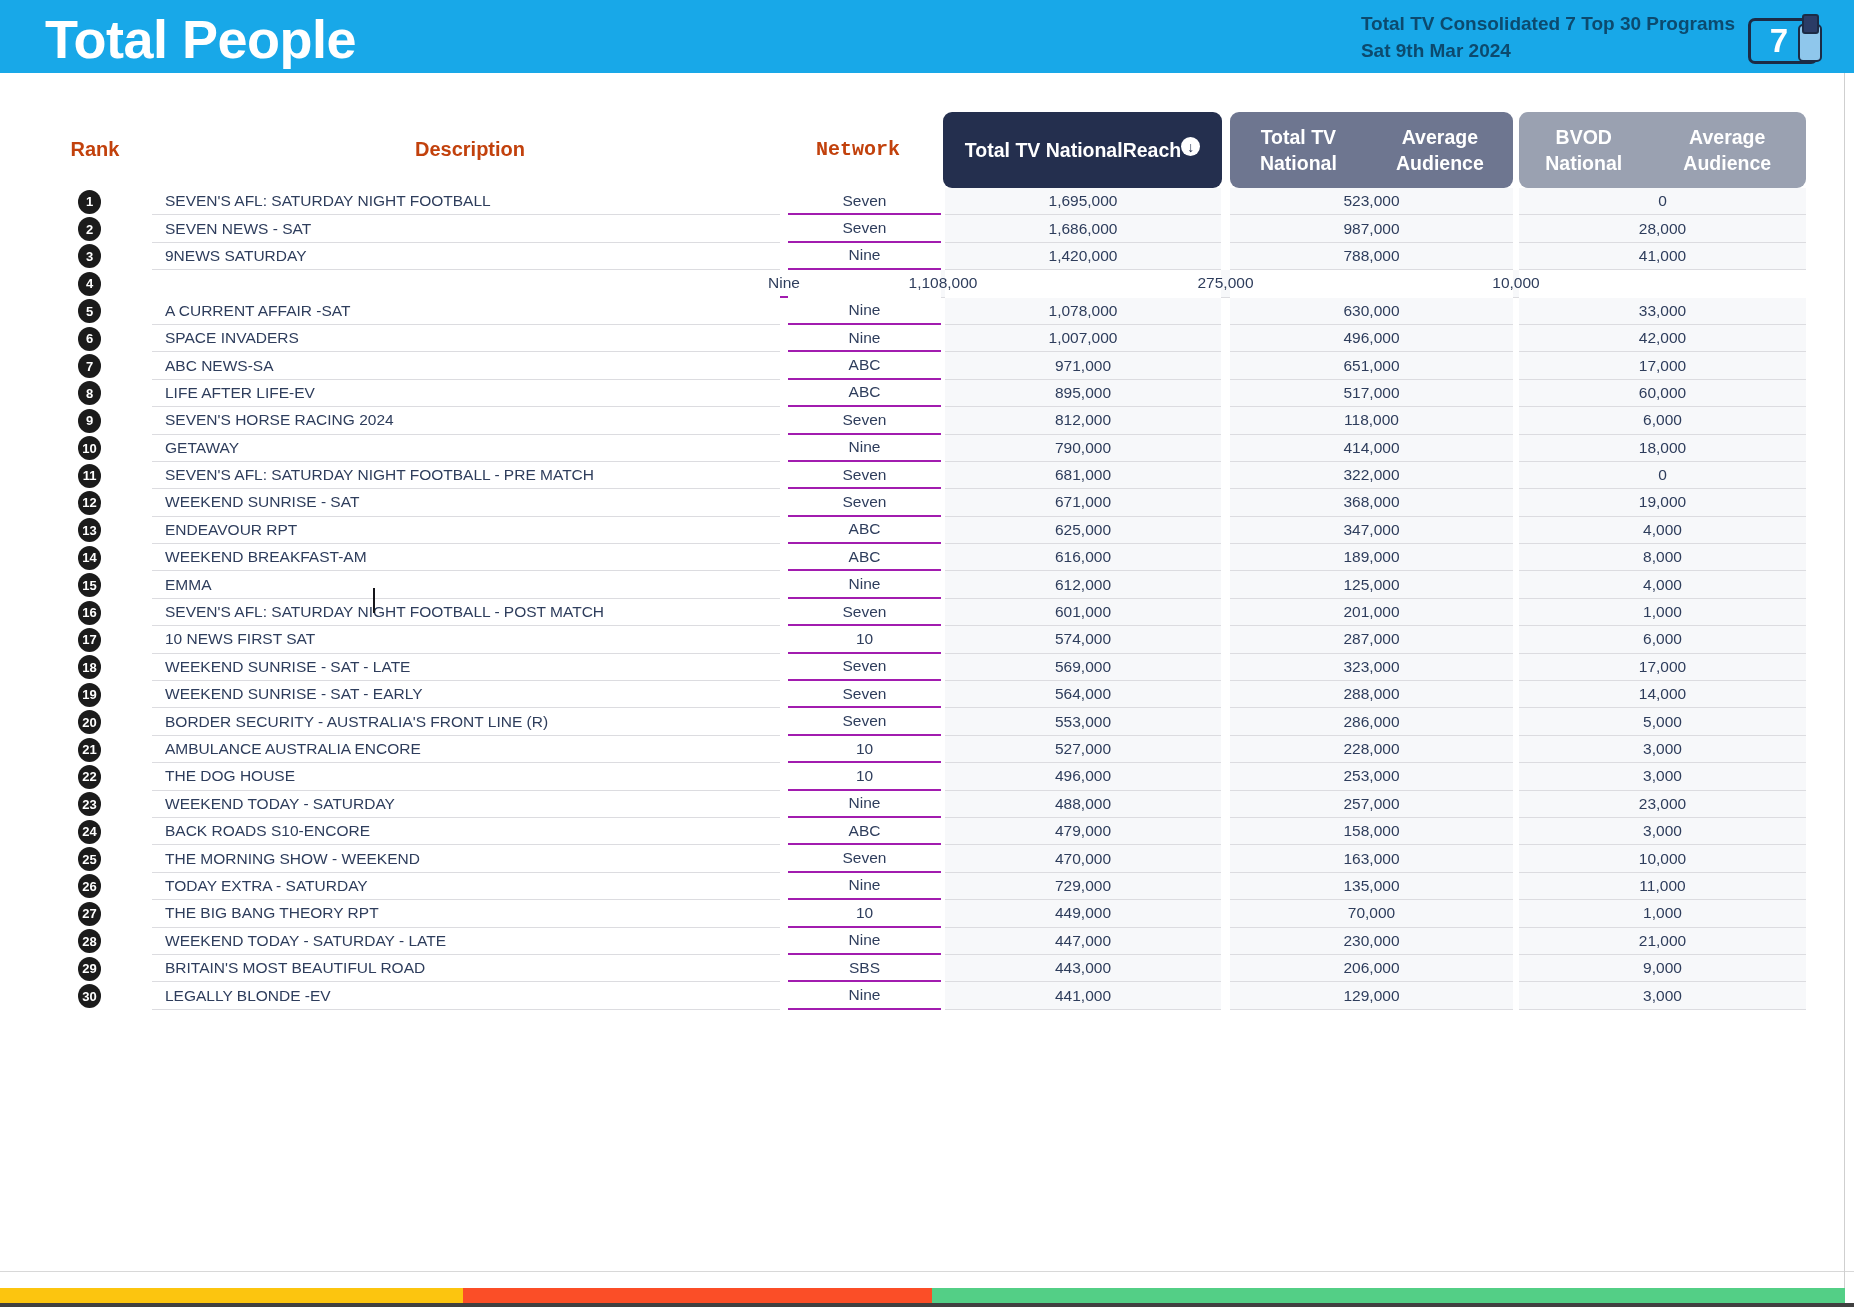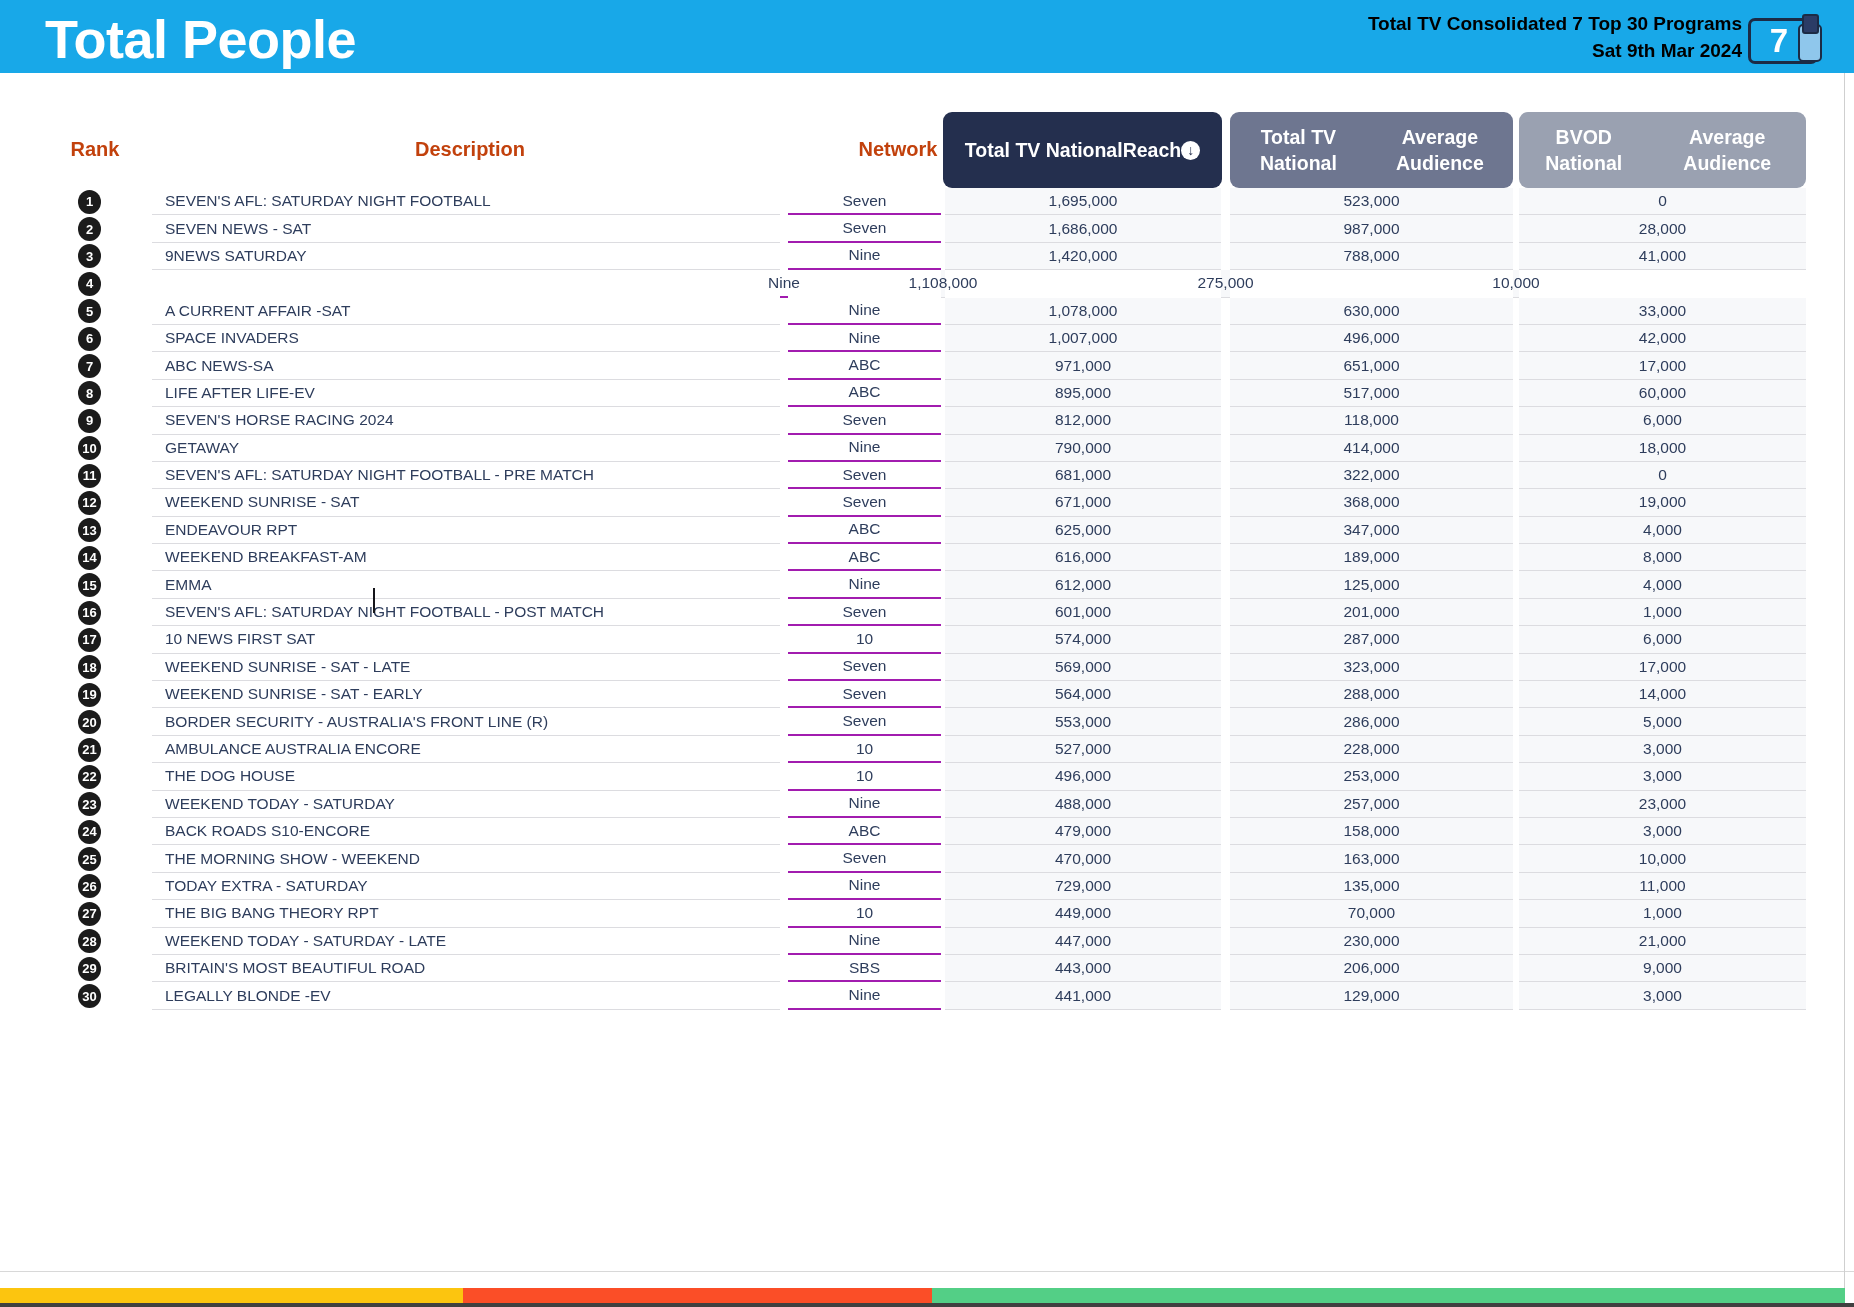--- a/index.html
+++ b/index.html
@@ -2,40 +2,40 @@
 <html><head>
 <meta charset="utf-8">
 <style>
   * { box-sizing: border-box; margin: 0; padding: 0; }
   html, body { width: 1854px; height: 1307px; background: #ffffff; font-family: "Liberation Sans", sans-serif; }
   #page { position: relative; width: 1854px; height: 1307px; overflow: hidden; background: #ffffff; }
 
   
   .banner { position: absolute; left: 0; top: 0; width: 1854px; height: 73px; background: #18a8e8; }
   .banner-title { position: absolute; left: 45px; top: 8px; font-size: 54px; font-weight: 700; color: #ffffff; letter-spacing: -0.5px; }
-  .banner-sub { position: absolute; right: 112px; top: 10px; text-align: right; color: #000000; font-size: 19px; font-weight: 700; line-height: 27px; }
+  .banner-sub { position: absolute; right: 119px; top: 10px; color: #0c4a6e; font-size: 19px; font-weight: 700; line-height: 27px; }
 
   
   .cal-badge { position: absolute; left: 1748px; top: 14px; width: 86px; height: 50px; }
   .cal-box { position: absolute; left: 0; top: 4px; width: 70px; height: 46px; border: 3px solid #1c2b45; border-radius: 7px; display: flex; align-items: center; justify-content: center; }
   .cal-num { color: #ffffff; font-size: 33px; font-weight: 700; margin-right: 8px; }
   .cal-pen-outline { position: absolute; left: 50px; top: 10px; width: 24px; height: 38px; border: 2.5px solid #1c2b45; border-radius: 5px; background: #8fc7ec; }
   .cal-pen-cap { position: absolute; left: 54px; top: 0px; width: 17px; height: 20px; background: #2b3c66; border: 2.5px solid #1c2b45; border-radius: 3px; }
 
   
   .col-label { position: absolute; top: 138px; font-size: 20px; font-weight: 600; color: #c2410c; text-align: center; }
   .lbl-rank { left: 0; width: 190px; }
   .lbl-desc { left: 270px; width: 400px; }
-  .lbl-network { left: 798px; width: 200px; }
+  .lbl-network { left: 758px; width: 200px; font-family: Liberation Mono, monospace; }
 
   .hdr-box { position: absolute; top: 112px; height: 76px; border-radius: 9px; color: #ffffff; font-size: 19.5px; font-weight: 700; line-height: 26px; display: flex; flex-direction: row; align-items: center; justify-content: center; text-align: center; cursor: pointer; }
   .hdr-reach { left: 943px; width: 279px; }
   .hdr-avg   { left: 1230px; width: 283px; }
   .hdr-bvod  { left: 1519px; width: 287px; }
-  .hdr-line2 { display: flex; align-items: center; }
+  .hdr-line2 { display: flex; }
   .sort-circle { display: inline-flex; align-items: center; justify-content: center; width: 19px; height: 19px; border-radius: 50%; background: #ffffff; color: #242f4e; font-size: 14px; font-weight: 700; line-height: 1; }
 
   
   .rows { position: absolute; left: 0; top: 188px; width: 1854px; }
   .row { display: grid; grid-template-columns: 152px 628px 8px 153px 4px 276px 9px 283px 6px 287px; height: 27.4px; }
   .cell { display: flex; align-items: center; color: #2e3d5c; font-size: 15.5px; }
   .c-rank { }
   .rank-badge { width: 23px; height: 24px; margin-left: 78px; border-radius: 50%; background: #1b1b1b; color: #ffffff; font-size: 13px; font-weight: 700; display: flex; align-items: center; justify-content: center; }
   .c-desc { padding-left: 13px; border-bottom: 1px solid #dcdce0; }
   .c-net  { justify-content: center; border-bottom: 2px solid #a21caf; }

